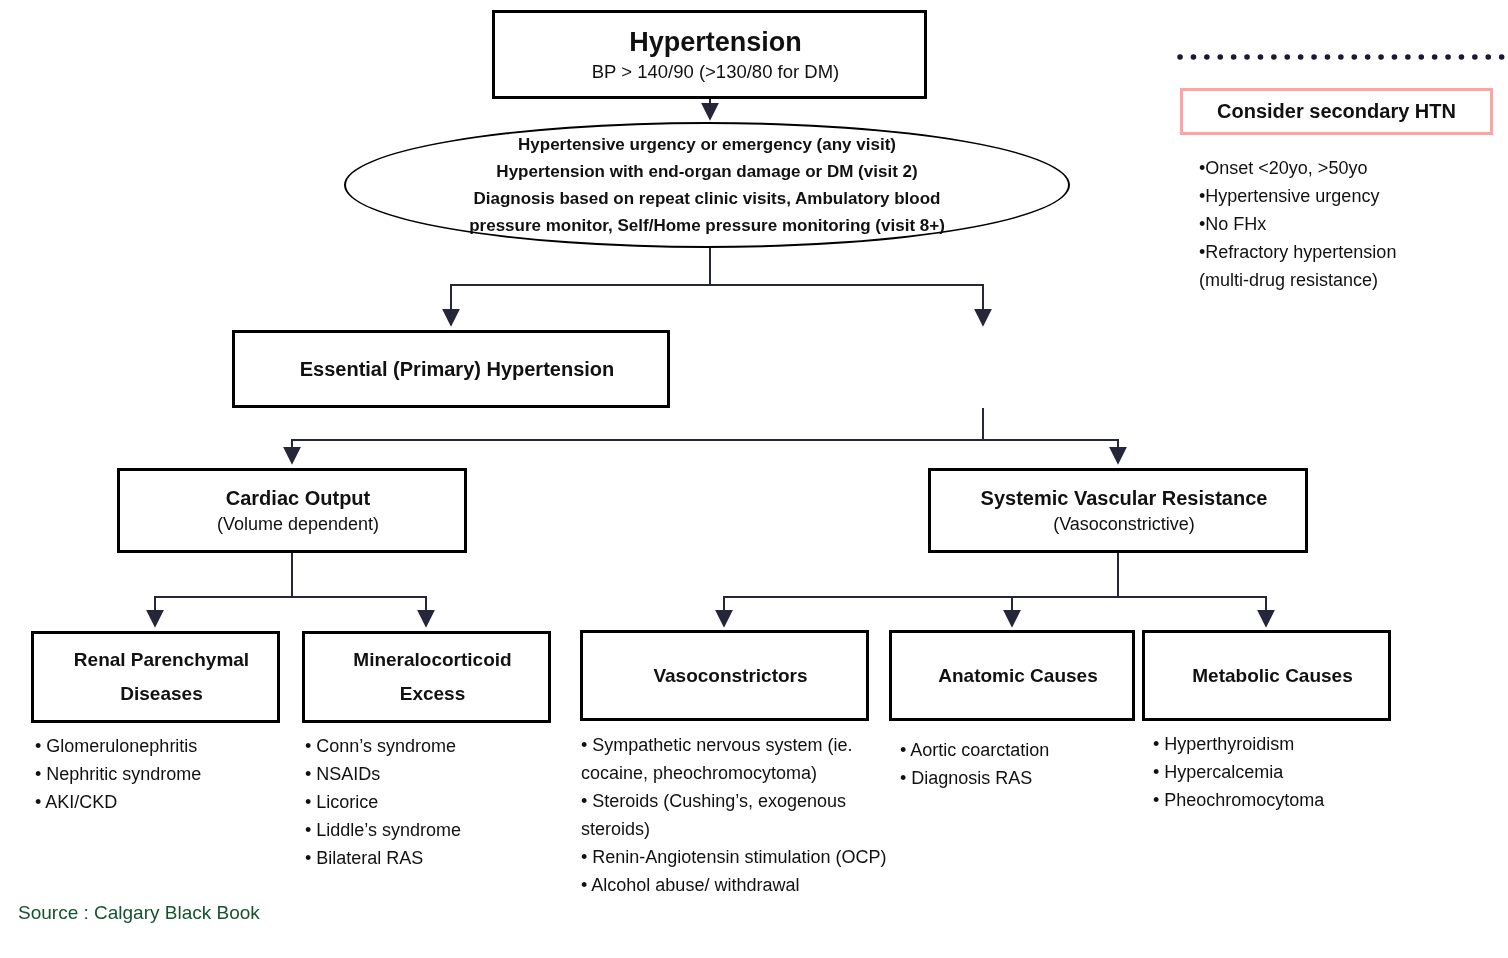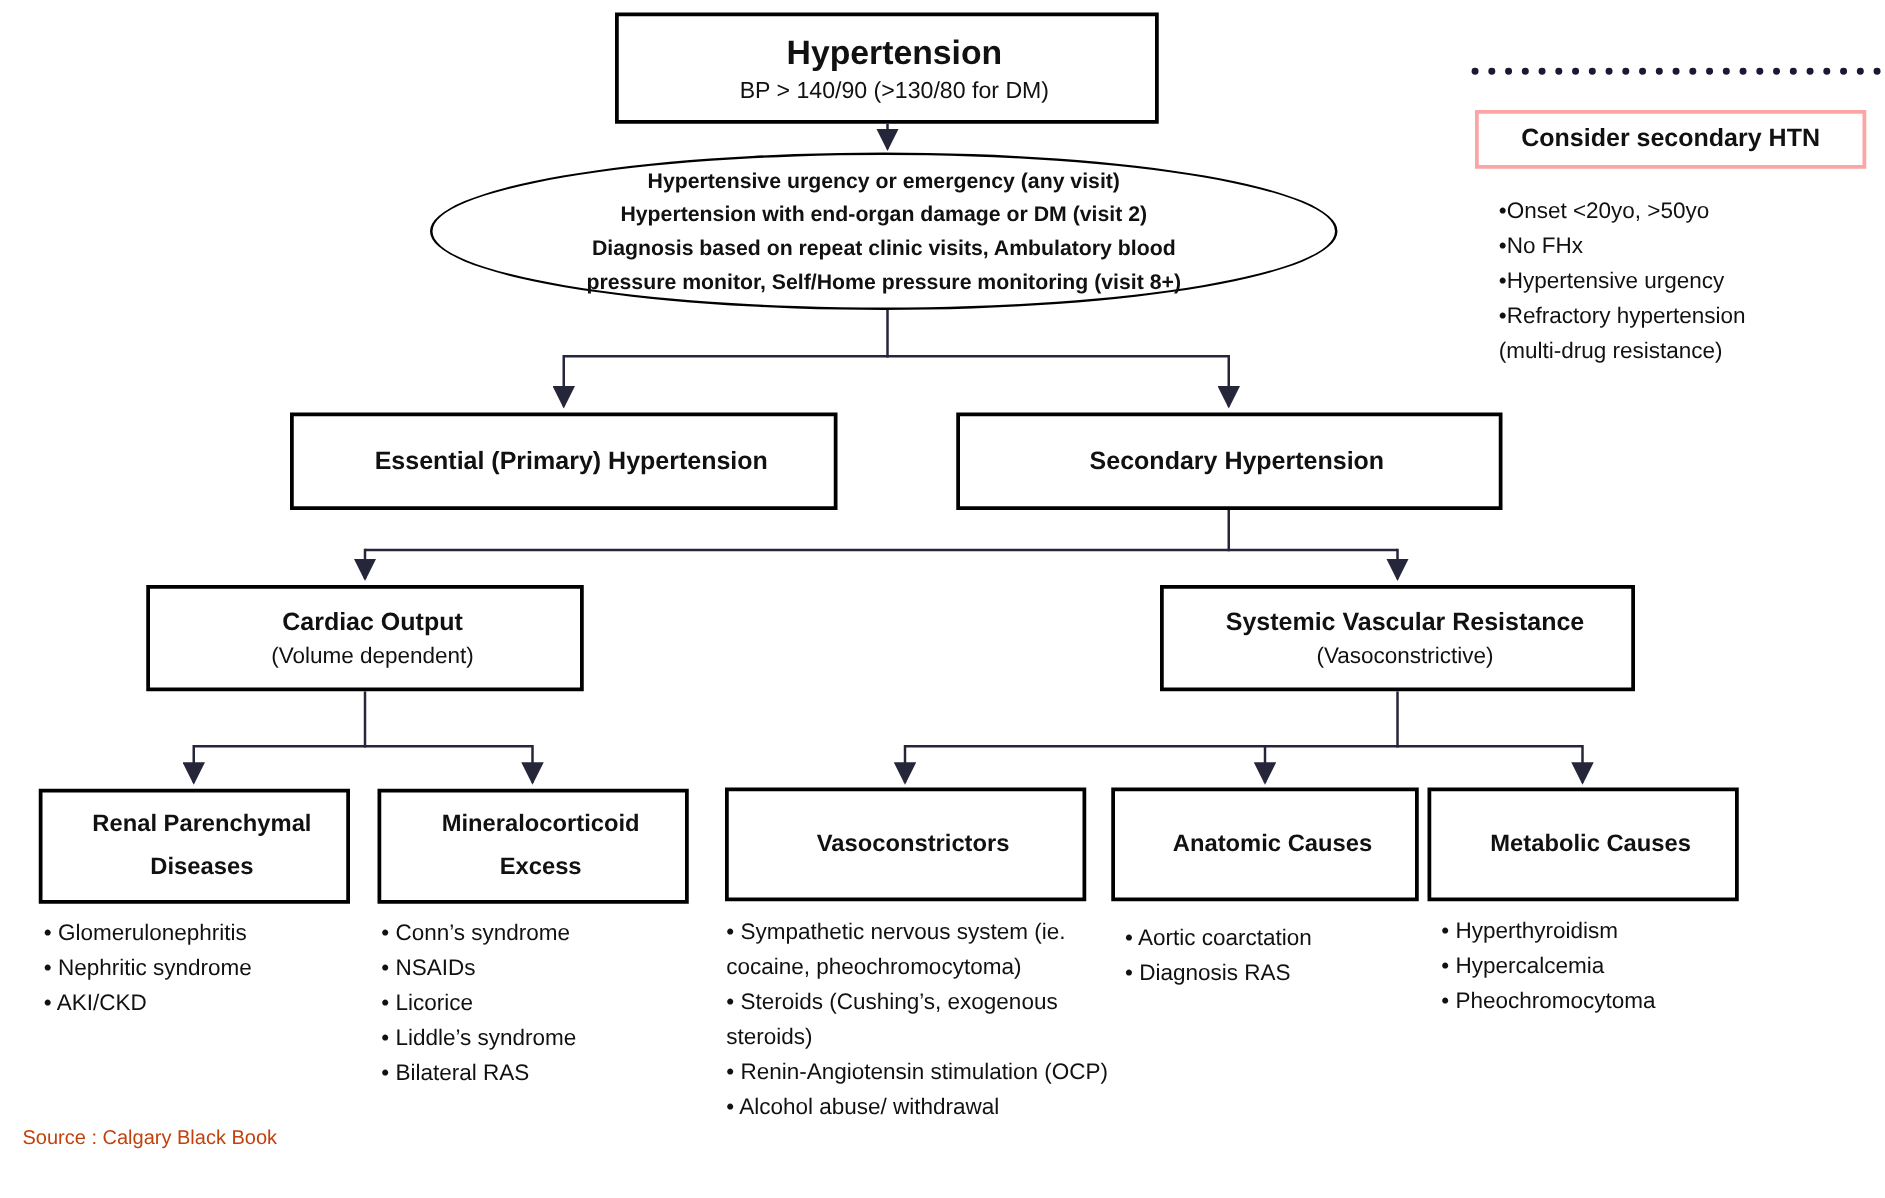--- a/index.html
+++ b/index.html
@@ -55,21 +55,21 @@
     border: 3px solid #fca5a5;
     display: flex;
     align-items: center;
     justify-content: center;
     box-sizing: border-box;
     font-weight: bold;
     font-size: 20px;
   }
   .panel-list { position: absolute; font-size: 18px; line-height: 28px; }
 
-  .source-note { position: absolute; font-size: 16px; color: #c2410c; }
+  .source-note { position: absolute; font-size: 19px; color: #14532d; }
 </style>
 </head>
 <body>
 
 <div id="canvas">
 
   <svg class="connectors" viewBox="0 0 1508 958">
     <defs>
       <marker id="arrow" viewBox="0 0 10 10" refX="9" refY="5" markerWidth="9" markerHeight="9" orient="auto-start-reverse">
         <path d="M0,0 L10,5 L0,10 z" fill="#26263a"></path>
@@ -109,23 +109,20 @@
 
   <div class="ellipse-node" style="left:344px; top:122px; width:726px; height:126px;">
     <div class="eline">Hypertensive urgency or emergency (any visit)</div>
     <div class="eline">Hypertension with end-organ damage or DM (visit 2)</div>
     <div class="eline">Diagnosis based on repeat clinic visits, Ambulatory blood</div>
     <div class="eline">pressure monitor, Self/Home pressure monitoring (visit 8+)</div>
   </div>
 
   <div class="node" style="left:232px; top:330px; width:438px; height:78px;">
     <div class="title-md">Essential (Primary) Hypertension</div>
-  </div>
-  <div class="node" style="left:765px; top:330px; width:437px; height:78px;">
-    <div class="title-md">Secondary Hypertension</div>
   </div>
 
   <div class="node" style="left:117px; top:468px; width:350px; height:85px;">
     <div class="title-md">Cardiac Output</div>
     <div class="subtitle-md">(Volume dependent)</div>
   </div>
   <div class="node" style="left:928px; top:468px; width:380px; height:85px;">
     <div class="title-md">Systemic Vascular Resistance</div>
     <div class="subtitle-md">(Vasoconstrictive)</div>
   </div>
@@ -172,21 +169,21 @@
       <div class="bullet-item">• Hyperthyroidism</div>
       <div class="bullet-item">• Hypercalcemia</div>
       <div class="bullet-item">• Pheochromocytoma</div>
     </div>
 
   <div class="panel-box" style="left:1180px; top:88px; width:313px; height:47px;">
     <span>Consider secondary HTN</span>
   </div>
   <div class="panel-list" style="left:1199px; top:154px; width:300px;">
       <div class="bullet-item">•Onset &lt;20yo, &gt;50yo</div>
+      <div class="bullet-item">•Hypertensive urgency</div>
       <div class="bullet-item">•No FHx</div>
-      <div class="bullet-item">•Hypertensive urgency</div>
       <div class="bullet-item">•Refractory hypertension</div>
       <div class="bullet-item">(multi-drug resistance)</div>
     </div>
 
   <div class="source-note" style="left:18px; top:902px;">Source : Calgary Black Book</div>
 
 </div>
 
 </body></html>

